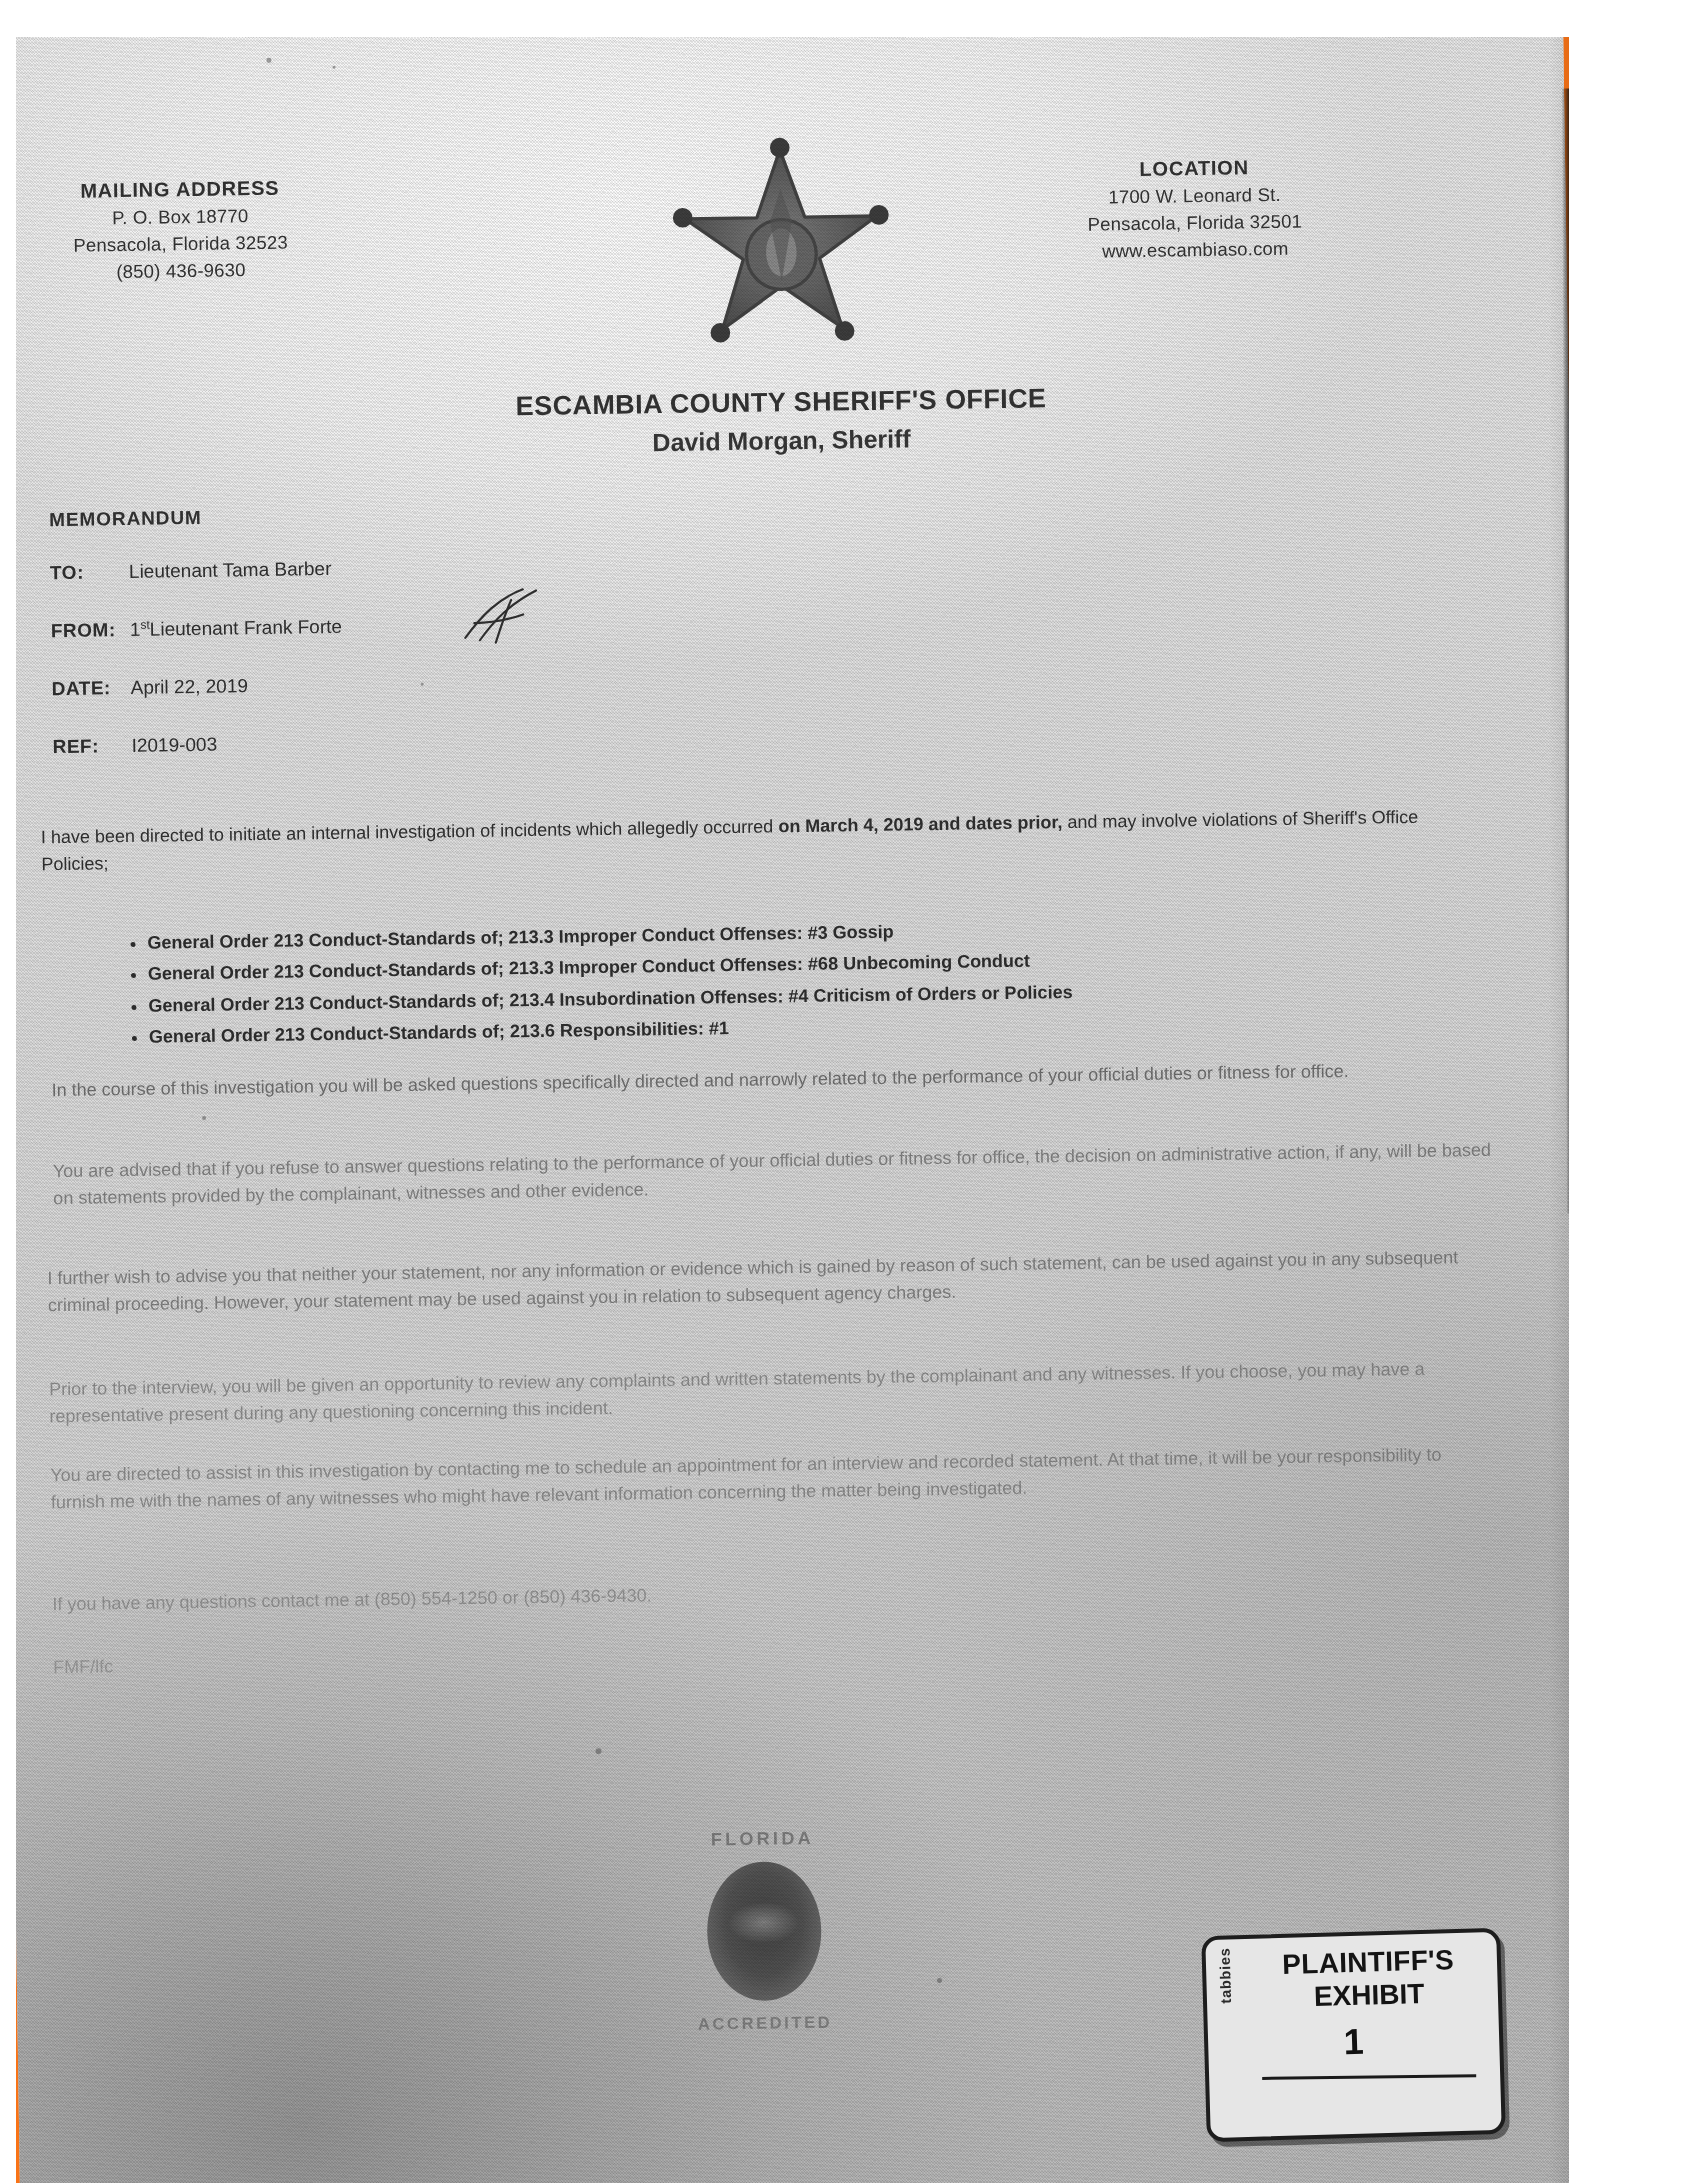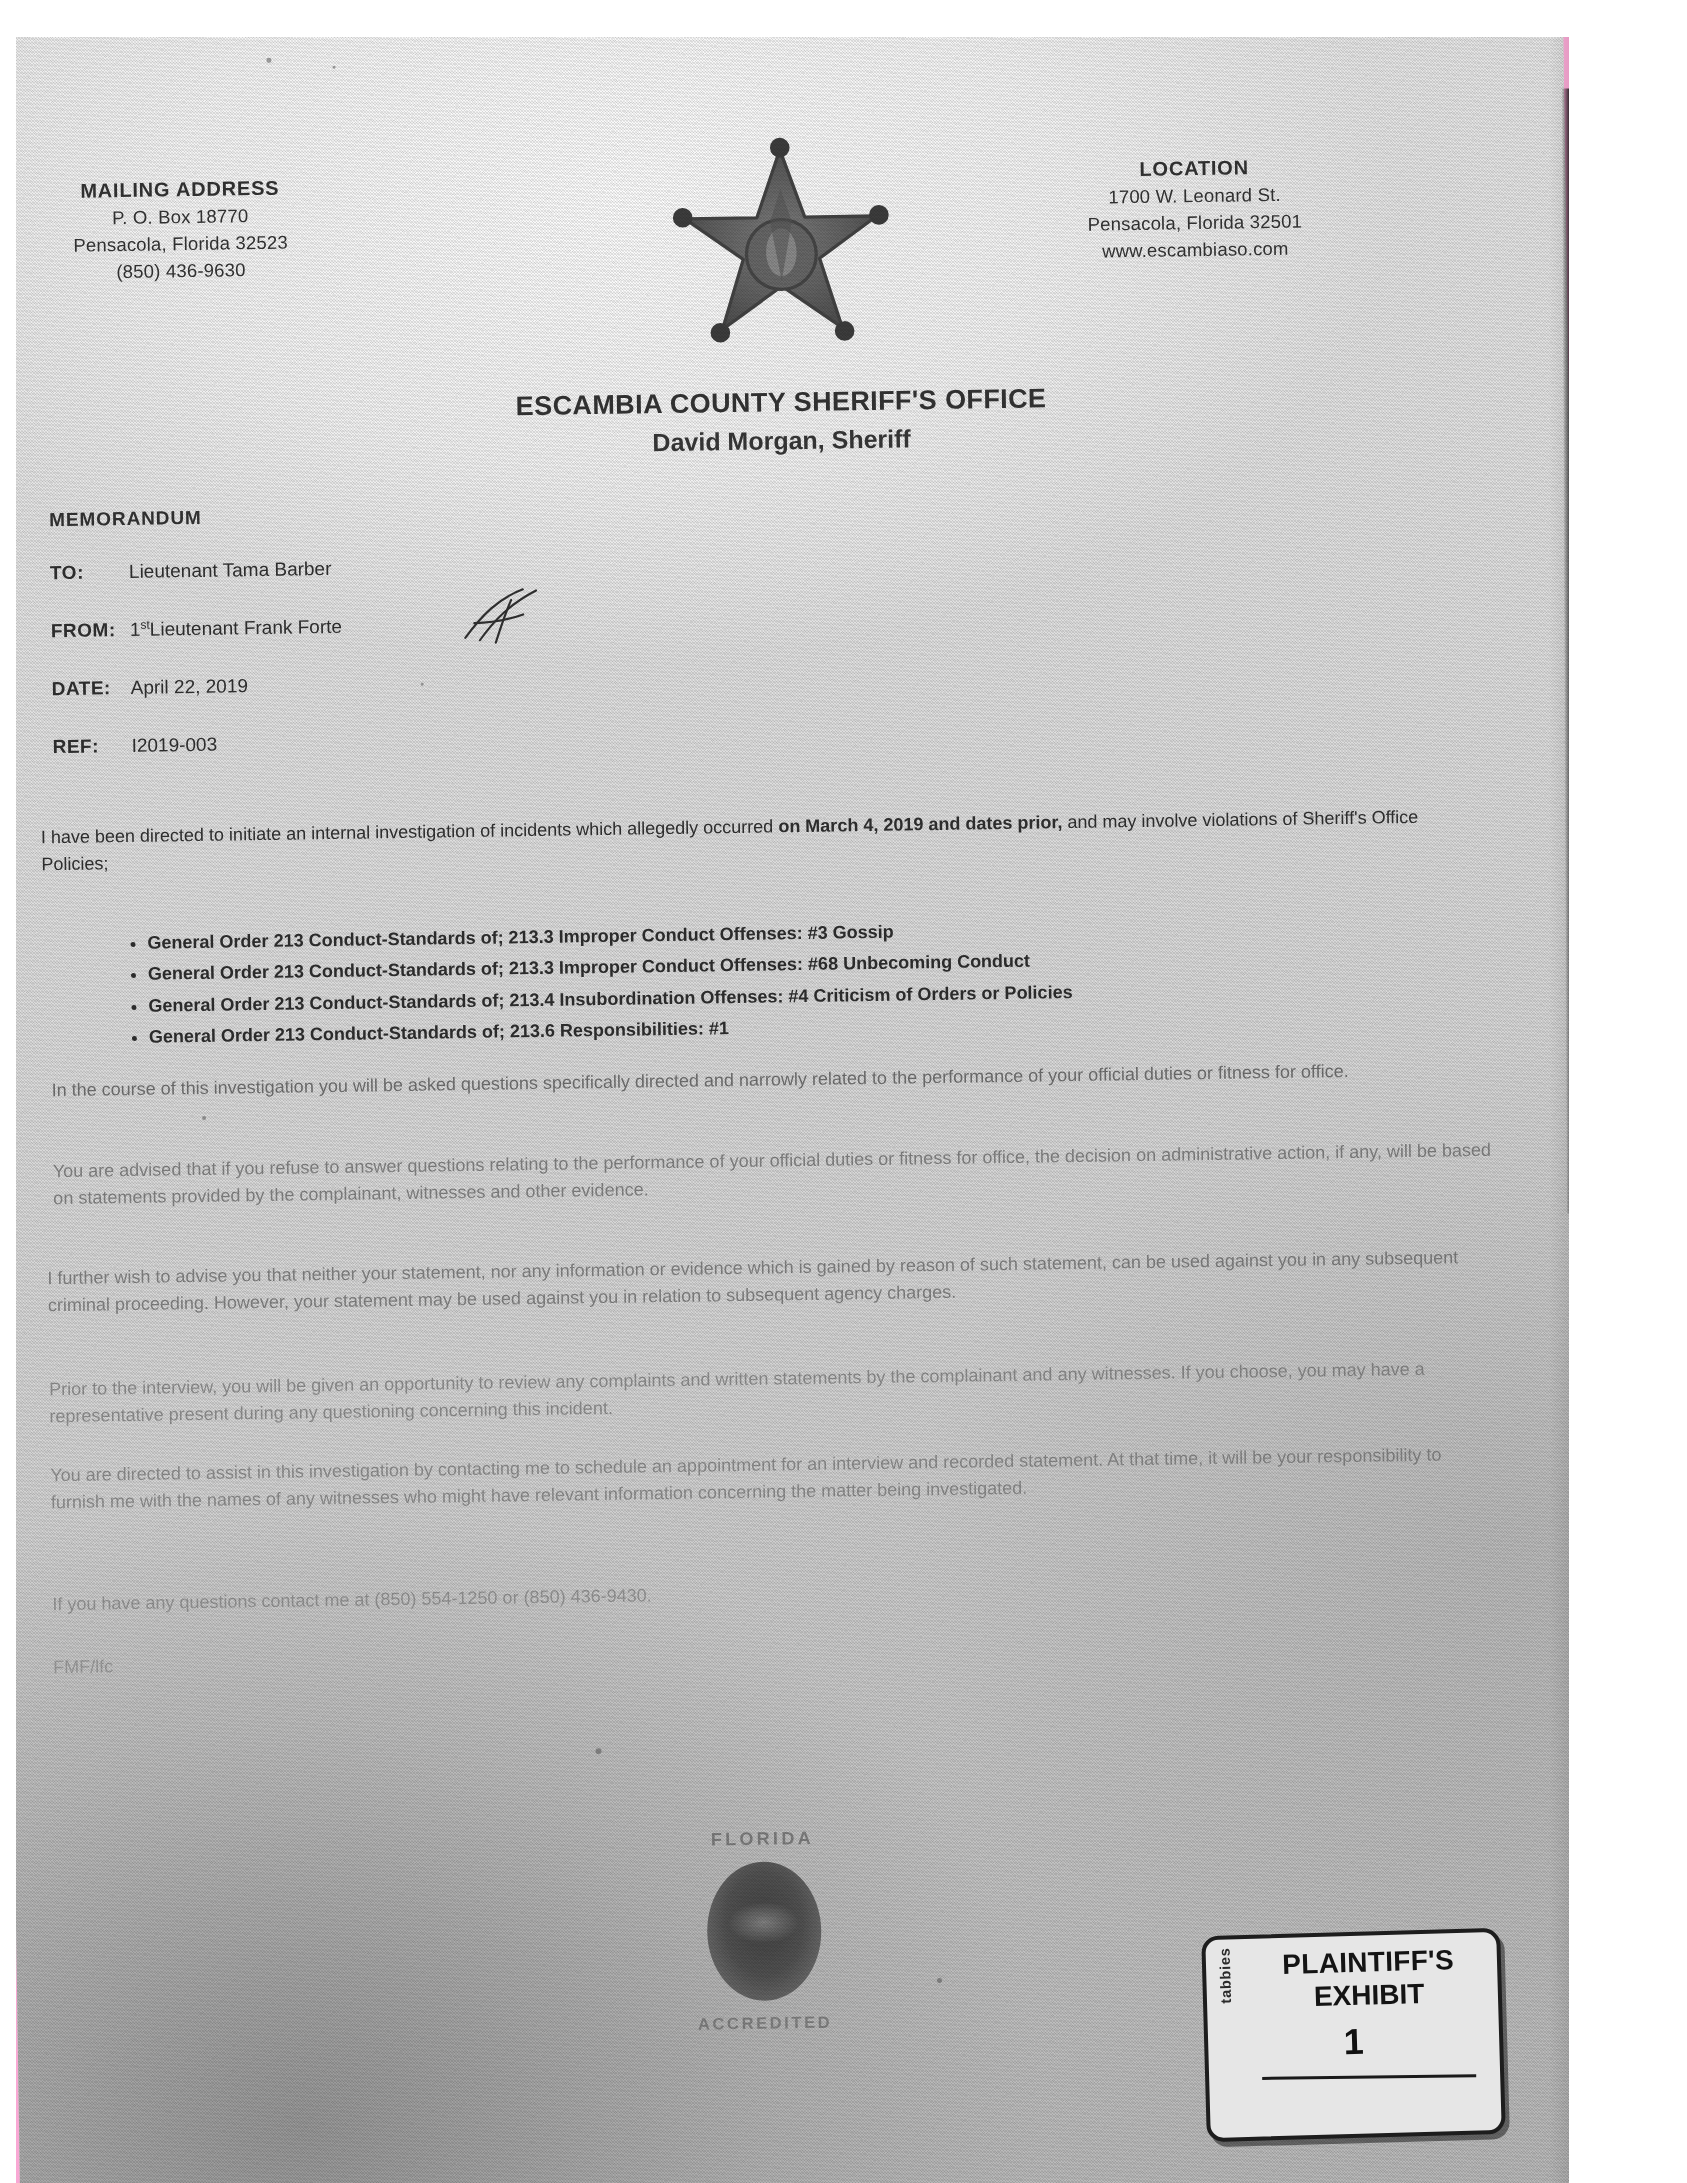--- a/index.html
+++ b/index.html
@@ -5,21 +5,21 @@
 <style>
   html,body{margin:0;padding:0;background:#ffffff;}
   body{
     width:1687px;height:2183px;overflow:hidden;position:relative;
     font-family:"Liberation Sans", sans-serif;
   }
 
   
   #scan-page{
     position:absolute;left:0;top:0;width:1687px;height:2183px;
-    background:#f9a8d4;overflow:hidden;
+    background:#f97316;overflow:hidden;
   }
   .paper{
     position:absolute;
     left:-12px; top:34px; width:1575px; height:2183px;
     background:#d8d8d8;
     transform:rotate(-0.85deg);
     transform-origin:0 0;
     box-shadow:none;
   }
   

